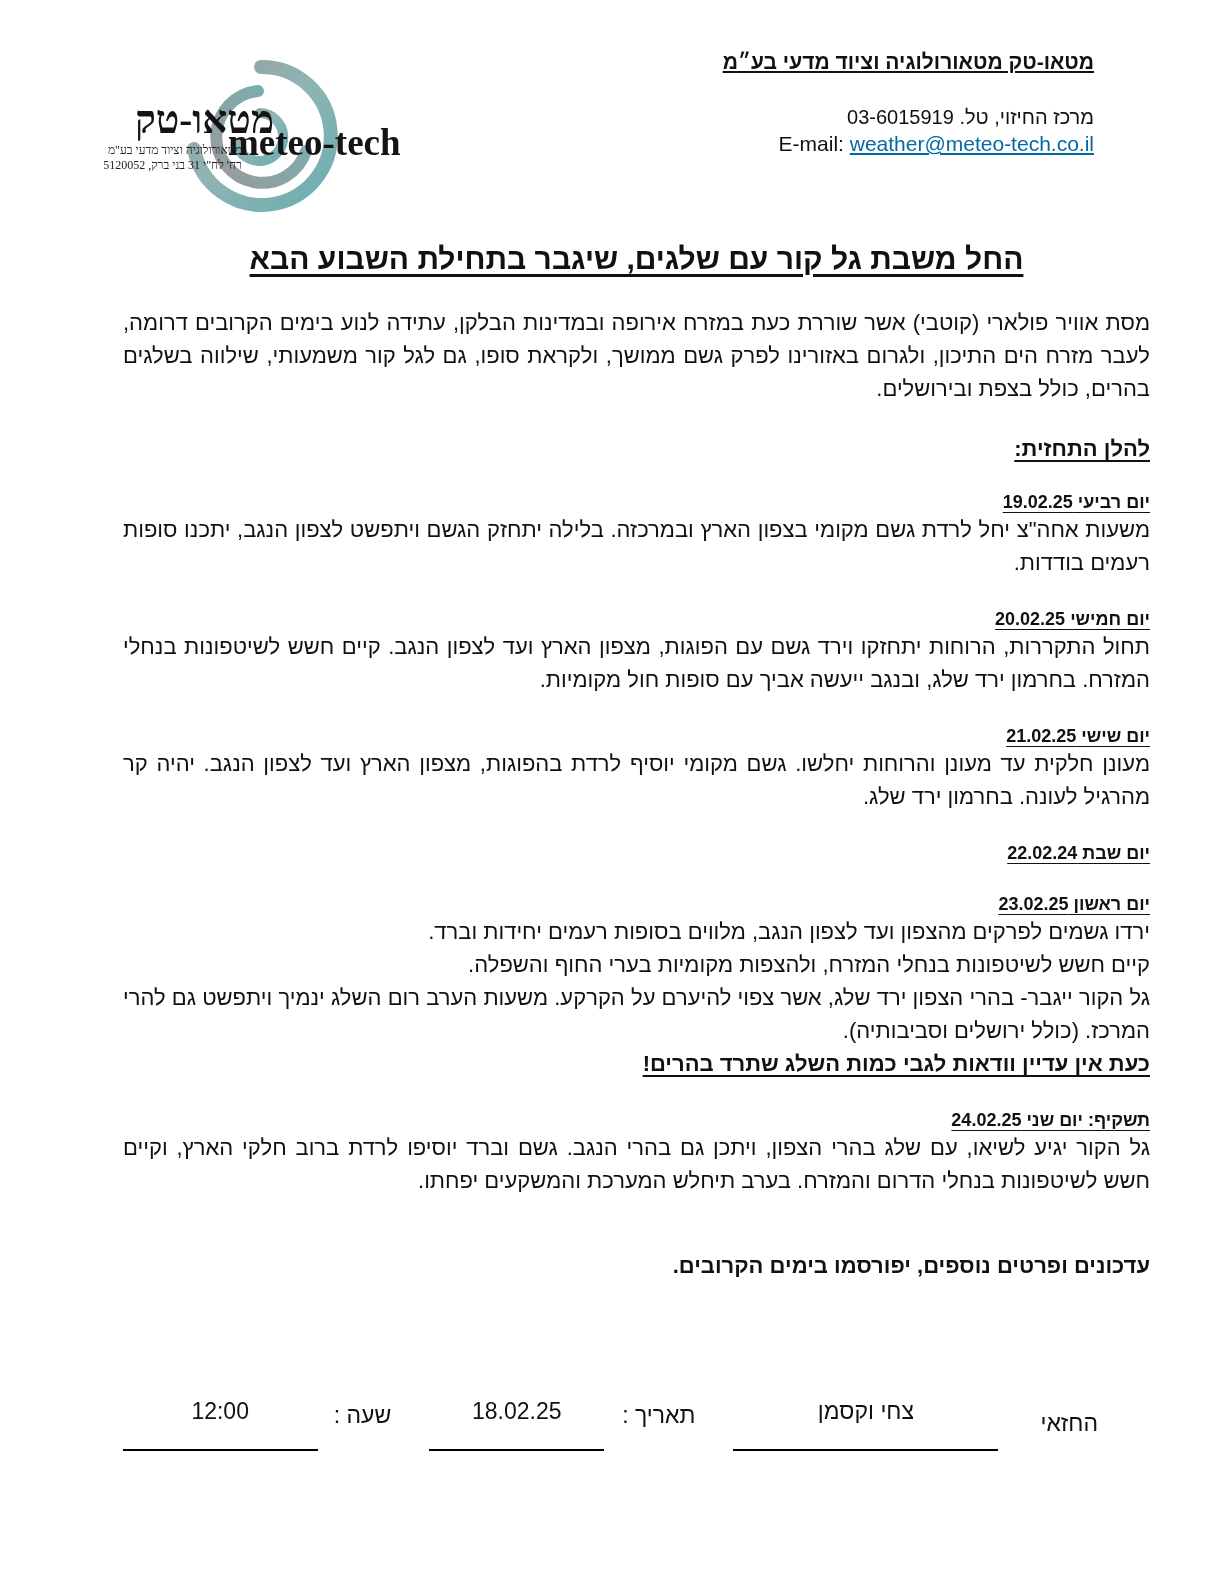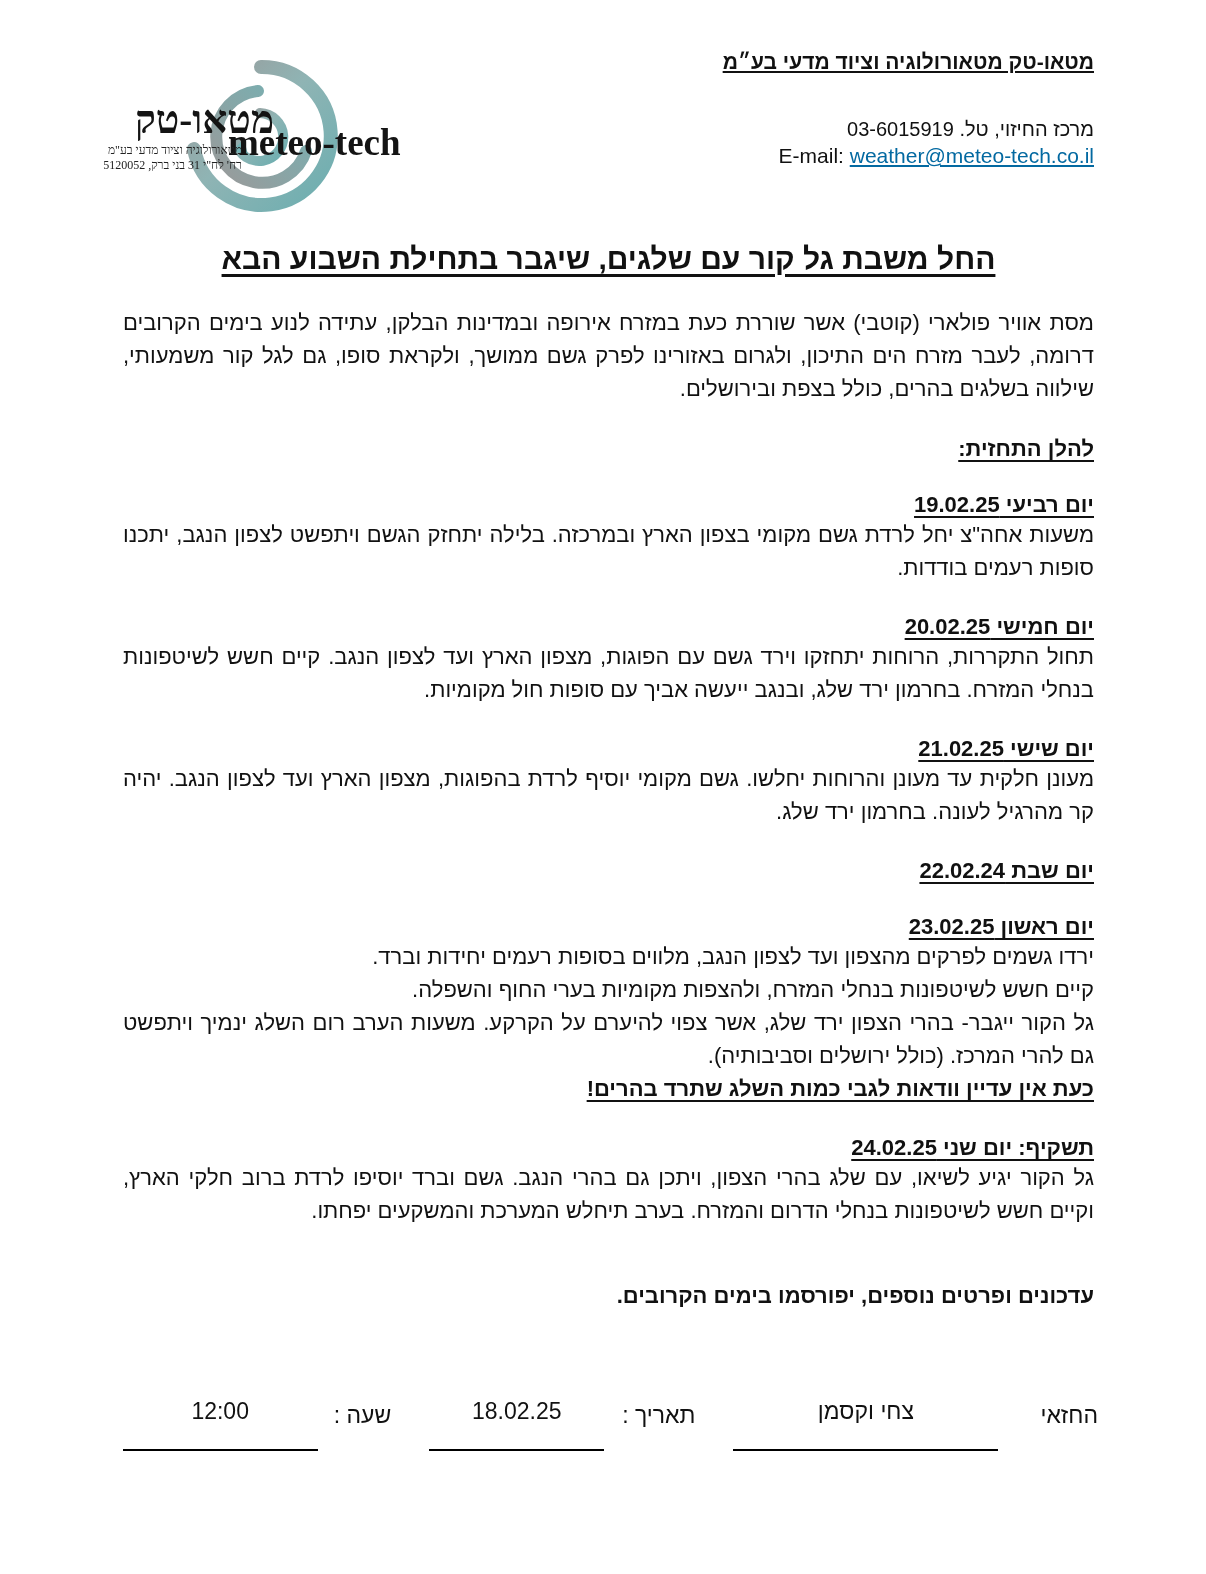--- a/index.html
+++ b/index.html
@@ -37,30 +37,30 @@
   .contact {
     position: absolute; right: 112px; top: 50px;
     direction: rtl; text-align: right;
   }
   .contact-company {
     font-size: 21px; font-weight: bold;
     text-decoration: underline;
     white-space: nowrap;
   }
   .contact-phone {
-    margin-top: 44px; font-size: 20px; white-space: nowrap;
+    margin-top: 32px; font-size: 20px; white-space: nowrap;
     padding-left: 30px;
   }
   .contact-email {
     margin-top: 3px; direction: ltr; font-size: 21px; white-space: nowrap;
   }
   .contact-email a { color: #0369a1; text-decoration: underline; }
 
   
-  .main { padding: 0 112px 0 115px; direction: rtl; margin-left: 8px; }
+  .main { padding: 0 56px 0 115px; direction: rtl; margin-left: 8px; }
 
   .doc-title {
     margin-top: 30px;
     text-align: center;
     font-size: 30px; font-weight: bold;
     text-decoration: underline;
     text-underline-offset: 5px;
   }
   .intro {
     margin-top: 30px;
@@ -68,21 +68,21 @@
     text-align: justify;
   }
   .forecast-heading {
     margin-top: 31px;
     font-size: 22px; font-weight: bold;
     text-decoration: underline;
     text-underline-offset: 4px;
   }
   .day { margin-top: 30px; }
   .day-heading {
-    font-size: 22px; font-weight: bold;
+    font-size: 18px; font-weight: bold;
     text-decoration: underline;
     text-underline-offset: 4px;
     white-space: nowrap;
   }
   .day-body {
     font-size: 22px; line-height: 33px;
     text-align: justify;
   }
   .day-warning {
     font-size: 22px; line-height: 33px; font-weight: bold;
@@ -100,21 +100,21 @@
     position: absolute; left: 112px; right: 108px; top: 1398px;
     direction: rtl;
     display: flex; align-items: flex-start;
     font-size: 23px;
   }
   .sig {
     display: inline-block; text-align: center;
     border-bottom: 2px solid #000;
     padding-bottom: 24px;
   }
-  .f-forecaster-label { margin-top: 4px; }
+  .f-forecaster-label { margin-top: 12px; }
   .f-name  { width: 265px; margin-right: 42px; }
   .f-label { margin-right: 38px; margin-top: 4px; white-space: nowrap; }
   .f-date  { width: 175px; margin-right: 18px; }
   .f-time  { width: 195px; margin-right: 16px; }
 </style>
 </head>
 <body>
 
 <div class="page">
 

